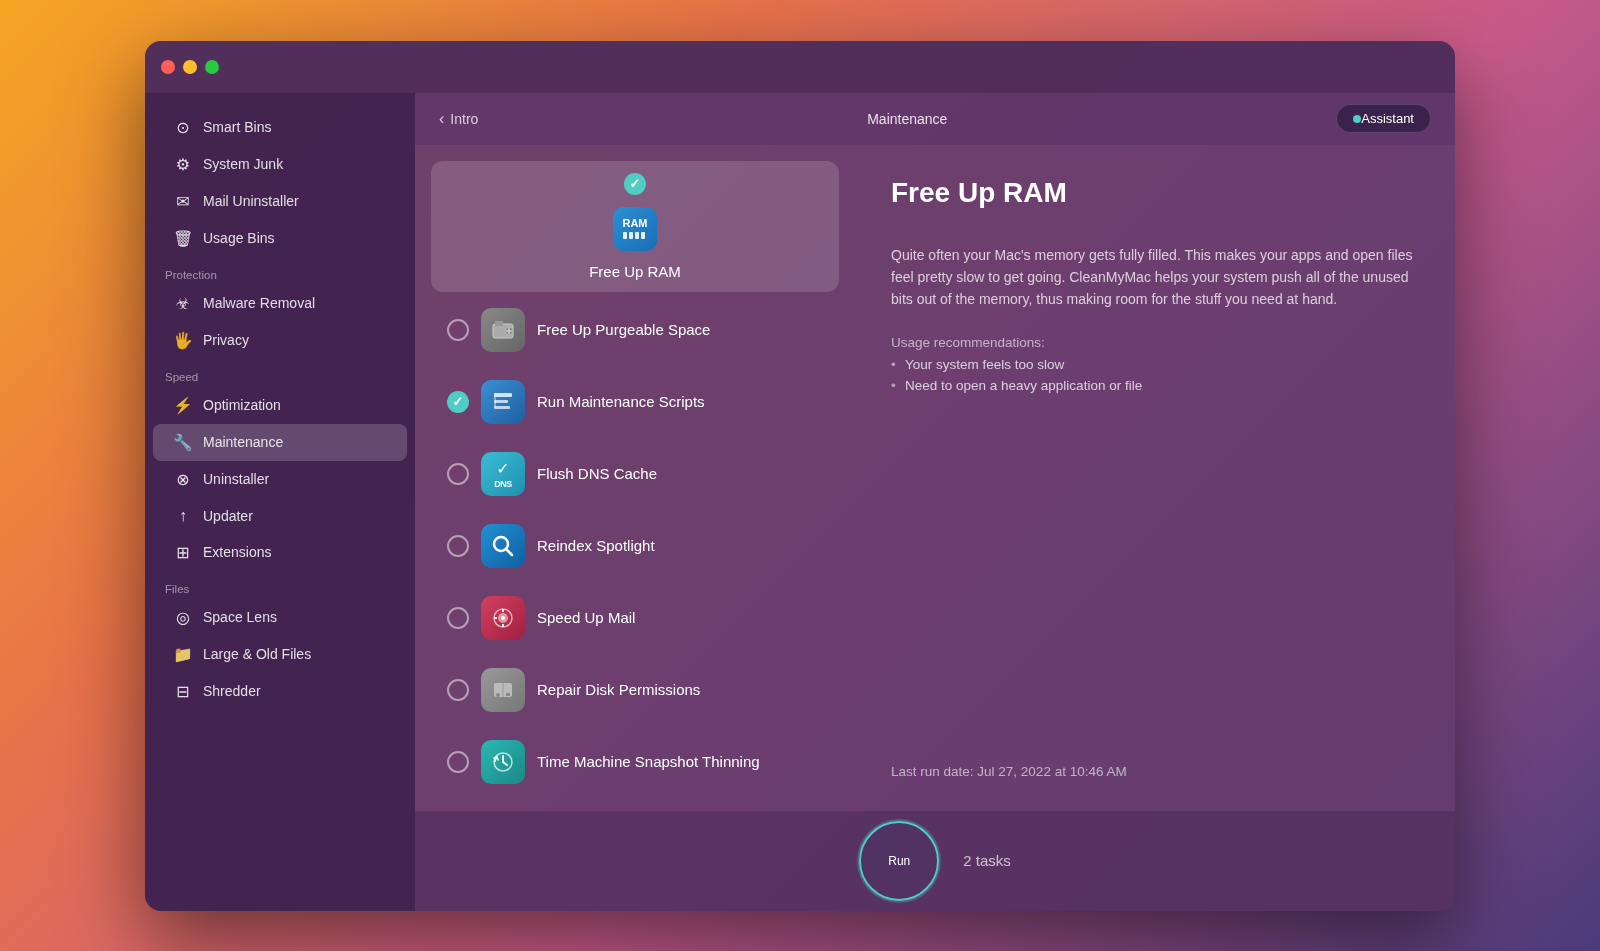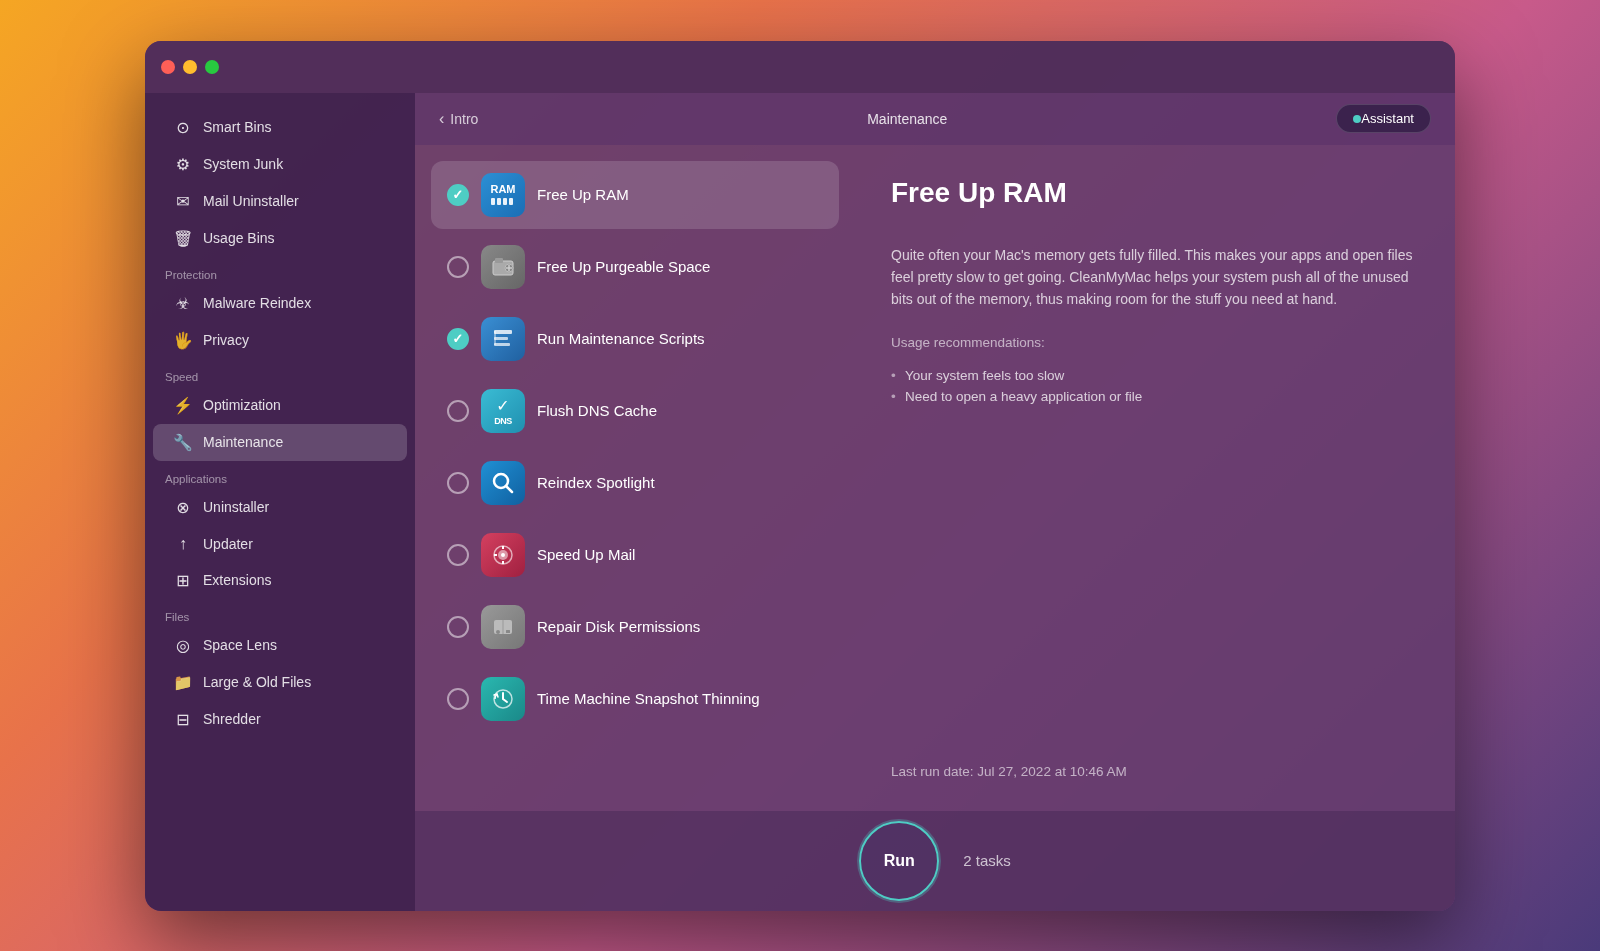--- a/index.html
+++ b/index.html
@@ -174,20 +174,21 @@
       gap: 12px;
       padding: 12px 16px;
       border-radius: 12px;
       cursor: pointer;
       margin-bottom: 4px;
       transition: background 0.15s;
     }
 
     .task-item.selected {
       background: rgba(255,255,255,0.15);
+      flex-direction: column;
     }
 
     .task-radio {
       width: 22px;
       height: 22px;
       border-radius: 50%;
       border: 2px solid rgba(255,255,255,0.5);
       flex-shrink: 0;
       display: flex;
       align-items: center;
@@ -276,21 +277,21 @@
       font-size: 14px;
       color: rgba(255,255,255,0.75);
       line-height: 1.6;
       margin-bottom: 24px;
       margin-top: 21px;
     }
 
     .usage-title {
       font-size: 13.5px;
       color: rgba(255,255,255,0.6);
-      margin-bottom: 15px;
+      margin-bottom: 4px;
     }
 
     .usage-list {
       list-style: none;
       padding: 0;
     }
 
     .usage-list li {
       color: rgba(255,255,255,0.75);
       font-size: 13.5px;
@@ -324,22 +325,22 @@
       flex-shrink: 0;
     }
 
     .run-button {
       width: 80px;
       height: 80px;
       border-radius: 50%;
       background: rgba(80, 50, 100, 0.85);
       border: 2.5px solid #4ecdc4;
       color: white;
-      font-size: 16px;
-      font-weight: 700;
+      font-size: 12px;
+      font-weight: 400;
       cursor: pointer;
       display: flex;
       align-items: center;
       justify-content: center;
       box-shadow: 0 0 0 2px rgba(78,205,196,0.3);
     }
 
     .tasks-count {
       color: rgba(255,255,255,0.7);
       font-size: 15px;
@@ -389,39 +390,38 @@
       </div>
       <div class="sidebar-item">
         <span class="icon">🗑</span>
         <span>Usage Bins</span>
       </div>
 
       <div class="sidebar-section-label">Protection</div>
 
       <div class="sidebar-item">
         <span class="icon">☣</span>
-        <span>Malware Reindex</span>
+        <span>Malware Removal</span>
       </div>
       <div class="sidebar-item">
         <span class="icon">🖐</span>
         <span>Privacy</span>
       </div>
 
       <div class="sidebar-section-label">Speed</div>
 
       <div class="sidebar-item">
         <span class="icon">⚡</span>
         <span>Optimization</span>
       </div>
       <div class="sidebar-item active">
         <span class="icon">🔧</span>
         <span>Maintenance</span>
       </div>
 
-      <div class="sidebar-section-label">Applications</div>
 
       <div class="sidebar-item">
         <span class="icon">⊗</span>
         <span>Uninstaller</span>
       </div>
       <div class="sidebar-item">
         <span class="icon">↑</span>
         <span>Updater</span>
       </div>
       <div class="sidebar-item">

